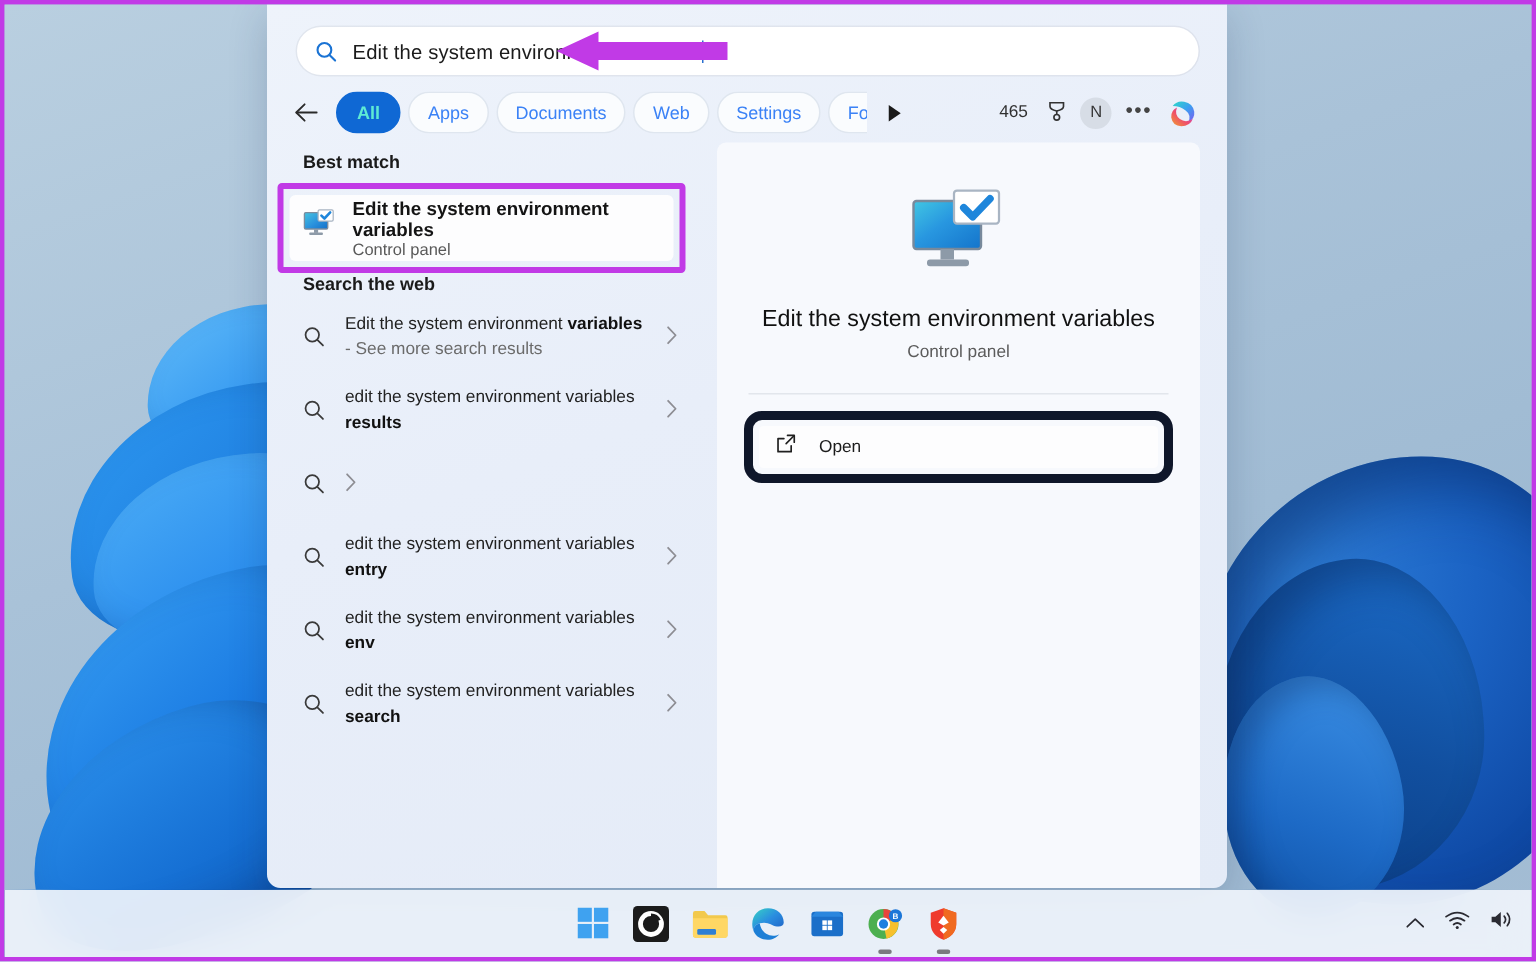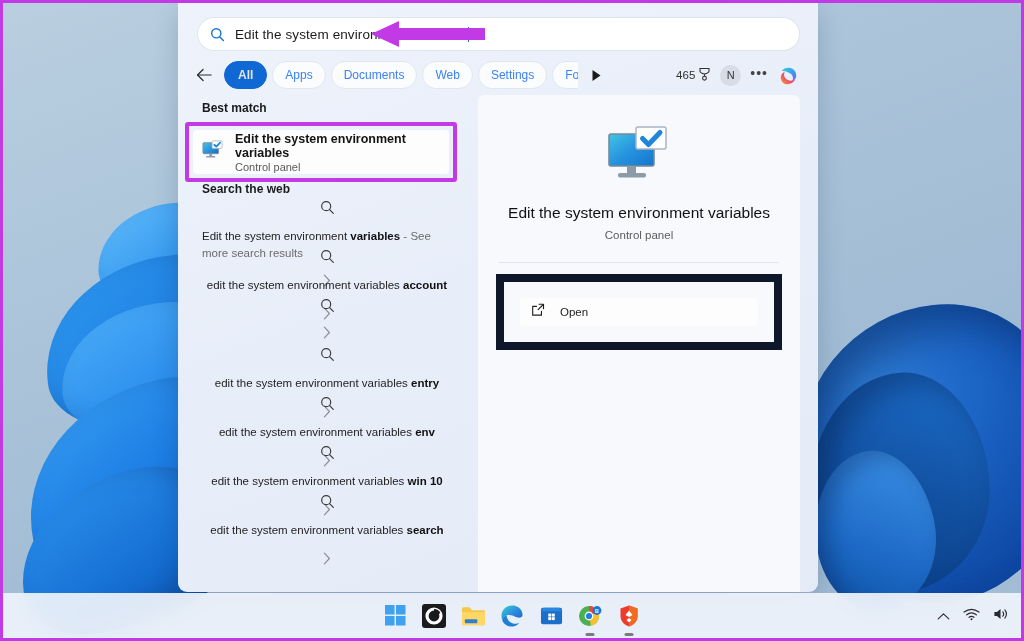--- a/index.html
+++ b/index.html
@@ -183,39 +183,39 @@
     border: 1px solid #dfe6ef;
     font-size: 12px;
     color: #3b82f6;
     display: flex;
     align-items: center;
     white-space: nowrap;
   }
   .tab.active {
     background: #0f68d4;
     border-color: #0f68d4;
-    color: #e5e5e5;
+    color: #5eead4;
     font-weight: 600;
     padding: 0 13px;
   }
   #tabs-more {
     flex: 0 0 auto;
     width: 20px; height: 28px;
     display: flex; align-items: center; justify-content: center;
     margin-left: 2px;
   }
   #filter-right {
     margin-left: auto;
     display: flex;
     align-items: center;
     gap: 9px;
     padding-right: 6px;
   }
   #rewards {
-    display: flex; align-items: center; gap: 3px;
+    display: flex; align-items: center; gap: 13px;
     font-size: 11.5px; color: #303030;
   }
   #account-avatar {
     width: 21px; height: 21px;
     border-radius: 50%;
     background: #d7dde6;
     color: #353535;
     font-size: 11px;
     display: flex; align-items: center; justify-content: center;
   }
@@ -268,21 +268,20 @@
   
   .web-item {
     display: flex;
     align-items: center;
     width: 268px;
     height: 49px;
     margin-left: -10px;
     padding: 0 8px 0 10px;
     gap: 13px;
     border-radius: 4px;
-    flex-direction: column;
   }
   .web-q { flex: 0 0 auto; display: flex; color: #3a3a3a; }
   .web-label {
     flex: 1 1 auto;
     font-size: 11.5px;
     line-height: 16.5px;
     color: #222222;
   }
   .web-label b { font-weight: 700; color: #111; }
   .web-label .muted { color: #6b6b6b; }
@@ -309,23 +308,23 @@
     margin-bottom: 21px;
   }
   #preview-divider {
     height: 1px;
     background: #e2e6ec;
     margin: 0 3px 11px;
   }
   #open-wrap {
     position: relative;
     margin: 0 0px;
-    padding: 16px;
-    border: 8px solid #0f172a;
-    border-radius: 0;
+    padding: 4px;
+    border: 6px solid #0f172a;
+    border-radius: 12px;
   }
   #open-row {
     display: flex;
     align-items: center;
     gap: 15px;
     height: 28px;
     padding: 0 11px;
     background: #fdfdfe;
     border-radius: 3px;
   }
@@ -498,21 +497,21 @@
                 <path d="M1.4 1.2 L6.4 6.5 L1.4 11.8" stroke="#8d8d93" stroke-width="1.2" fill="none" stroke-linecap="round" stroke-linejoin="round"></path>
               </svg></span>
           </div>
           <div class="web-item">
             <span class="web-q">
               <svg width="15" height="15" viewBox="0 0 16 16" fill="none">
                 <circle cx="6.6" cy="6.6" r="4.8" stroke="#3a3a3a" stroke-width="1.25"></circle>
                 <line x1="10.2" y1="10.2" x2="14.2" y2="14.2" stroke="#3a3a3a" stroke-width="1.25" stroke-linecap="round"></line>
               </svg>
             </span>
-            <span class="web-label">edit the system environment variables <b>account</b></span>
+            <span class="web-label">edit the system environment variables <b>results</b></span>
             <span class="web-chev"><svg width="8" height="13" viewBox="0 0 8 13" fill="none">
                 <path d="M1.4 1.2 L6.4 6.5 L1.4 11.8" stroke="#8d8d93" stroke-width="1.2" fill="none" stroke-linecap="round" stroke-linejoin="round"></path>
               </svg></span>
           </div>
           <div class="web-item">
             <span class="web-q">
               <svg width="15" height="15" viewBox="0 0 16 16" fill="none">
                 <circle cx="6.6" cy="6.6" r="4.8" stroke="#3a3a3a" stroke-width="1.25"></circle>
                 <line x1="10.2" y1="10.2" x2="14.2" y2="14.2" stroke="#3a3a3a" stroke-width="1.25" stroke-linecap="round"></line>
               </svg>
@@ -545,32 +544,20 @@
                 <path d="M1.4 1.2 L6.4 6.5 L1.4 11.8" stroke="#8d8d93" stroke-width="1.2" fill="none" stroke-linecap="round" stroke-linejoin="round"></path>
               </svg></span>
           </div>
           <div class="web-item">
             <span class="web-q">
               <svg width="15" height="15" viewBox="0 0 16 16" fill="none">
                 <circle cx="6.6" cy="6.6" r="4.8" stroke="#3a3a3a" stroke-width="1.25"></circle>
                 <line x1="10.2" y1="10.2" x2="14.2" y2="14.2" stroke="#3a3a3a" stroke-width="1.25" stroke-linecap="round"></line>
               </svg>
             </span>
-            <span class="web-label">edit the system environment variables <b>win 10</b></span>
-            <span class="web-chev"><svg width="8" height="13" viewBox="0 0 8 13" fill="none">
-                <path d="M1.4 1.2 L6.4 6.5 L1.4 11.8" stroke="#8d8d93" stroke-width="1.2" fill="none" stroke-linecap="round" stroke-linejoin="round"></path>
-              </svg></span>
-          </div>
-          <div class="web-item">
-            <span class="web-q">
-              <svg width="15" height="15" viewBox="0 0 16 16" fill="none">
-                <circle cx="6.6" cy="6.6" r="4.8" stroke="#3a3a3a" stroke-width="1.25"></circle>
-                <line x1="10.2" y1="10.2" x2="14.2" y2="14.2" stroke="#3a3a3a" stroke-width="1.25" stroke-linecap="round"></line>
-              </svg>
-            </span>
             <span class="web-label">edit the system environment variables <b>search</b></span>
             <span class="web-chev"><svg width="8" height="13" viewBox="0 0 8 13" fill="none">
                 <path d="M1.4 1.2 L6.4 6.5 L1.4 11.8" stroke="#8d8d93" stroke-width="1.2" fill="none" stroke-linecap="round" stroke-linejoin="round"></path>
               </svg></span>
           </div>
         </div>
     </div>
 
     <div id="preview-panel">
       <div id="preview-inner">

